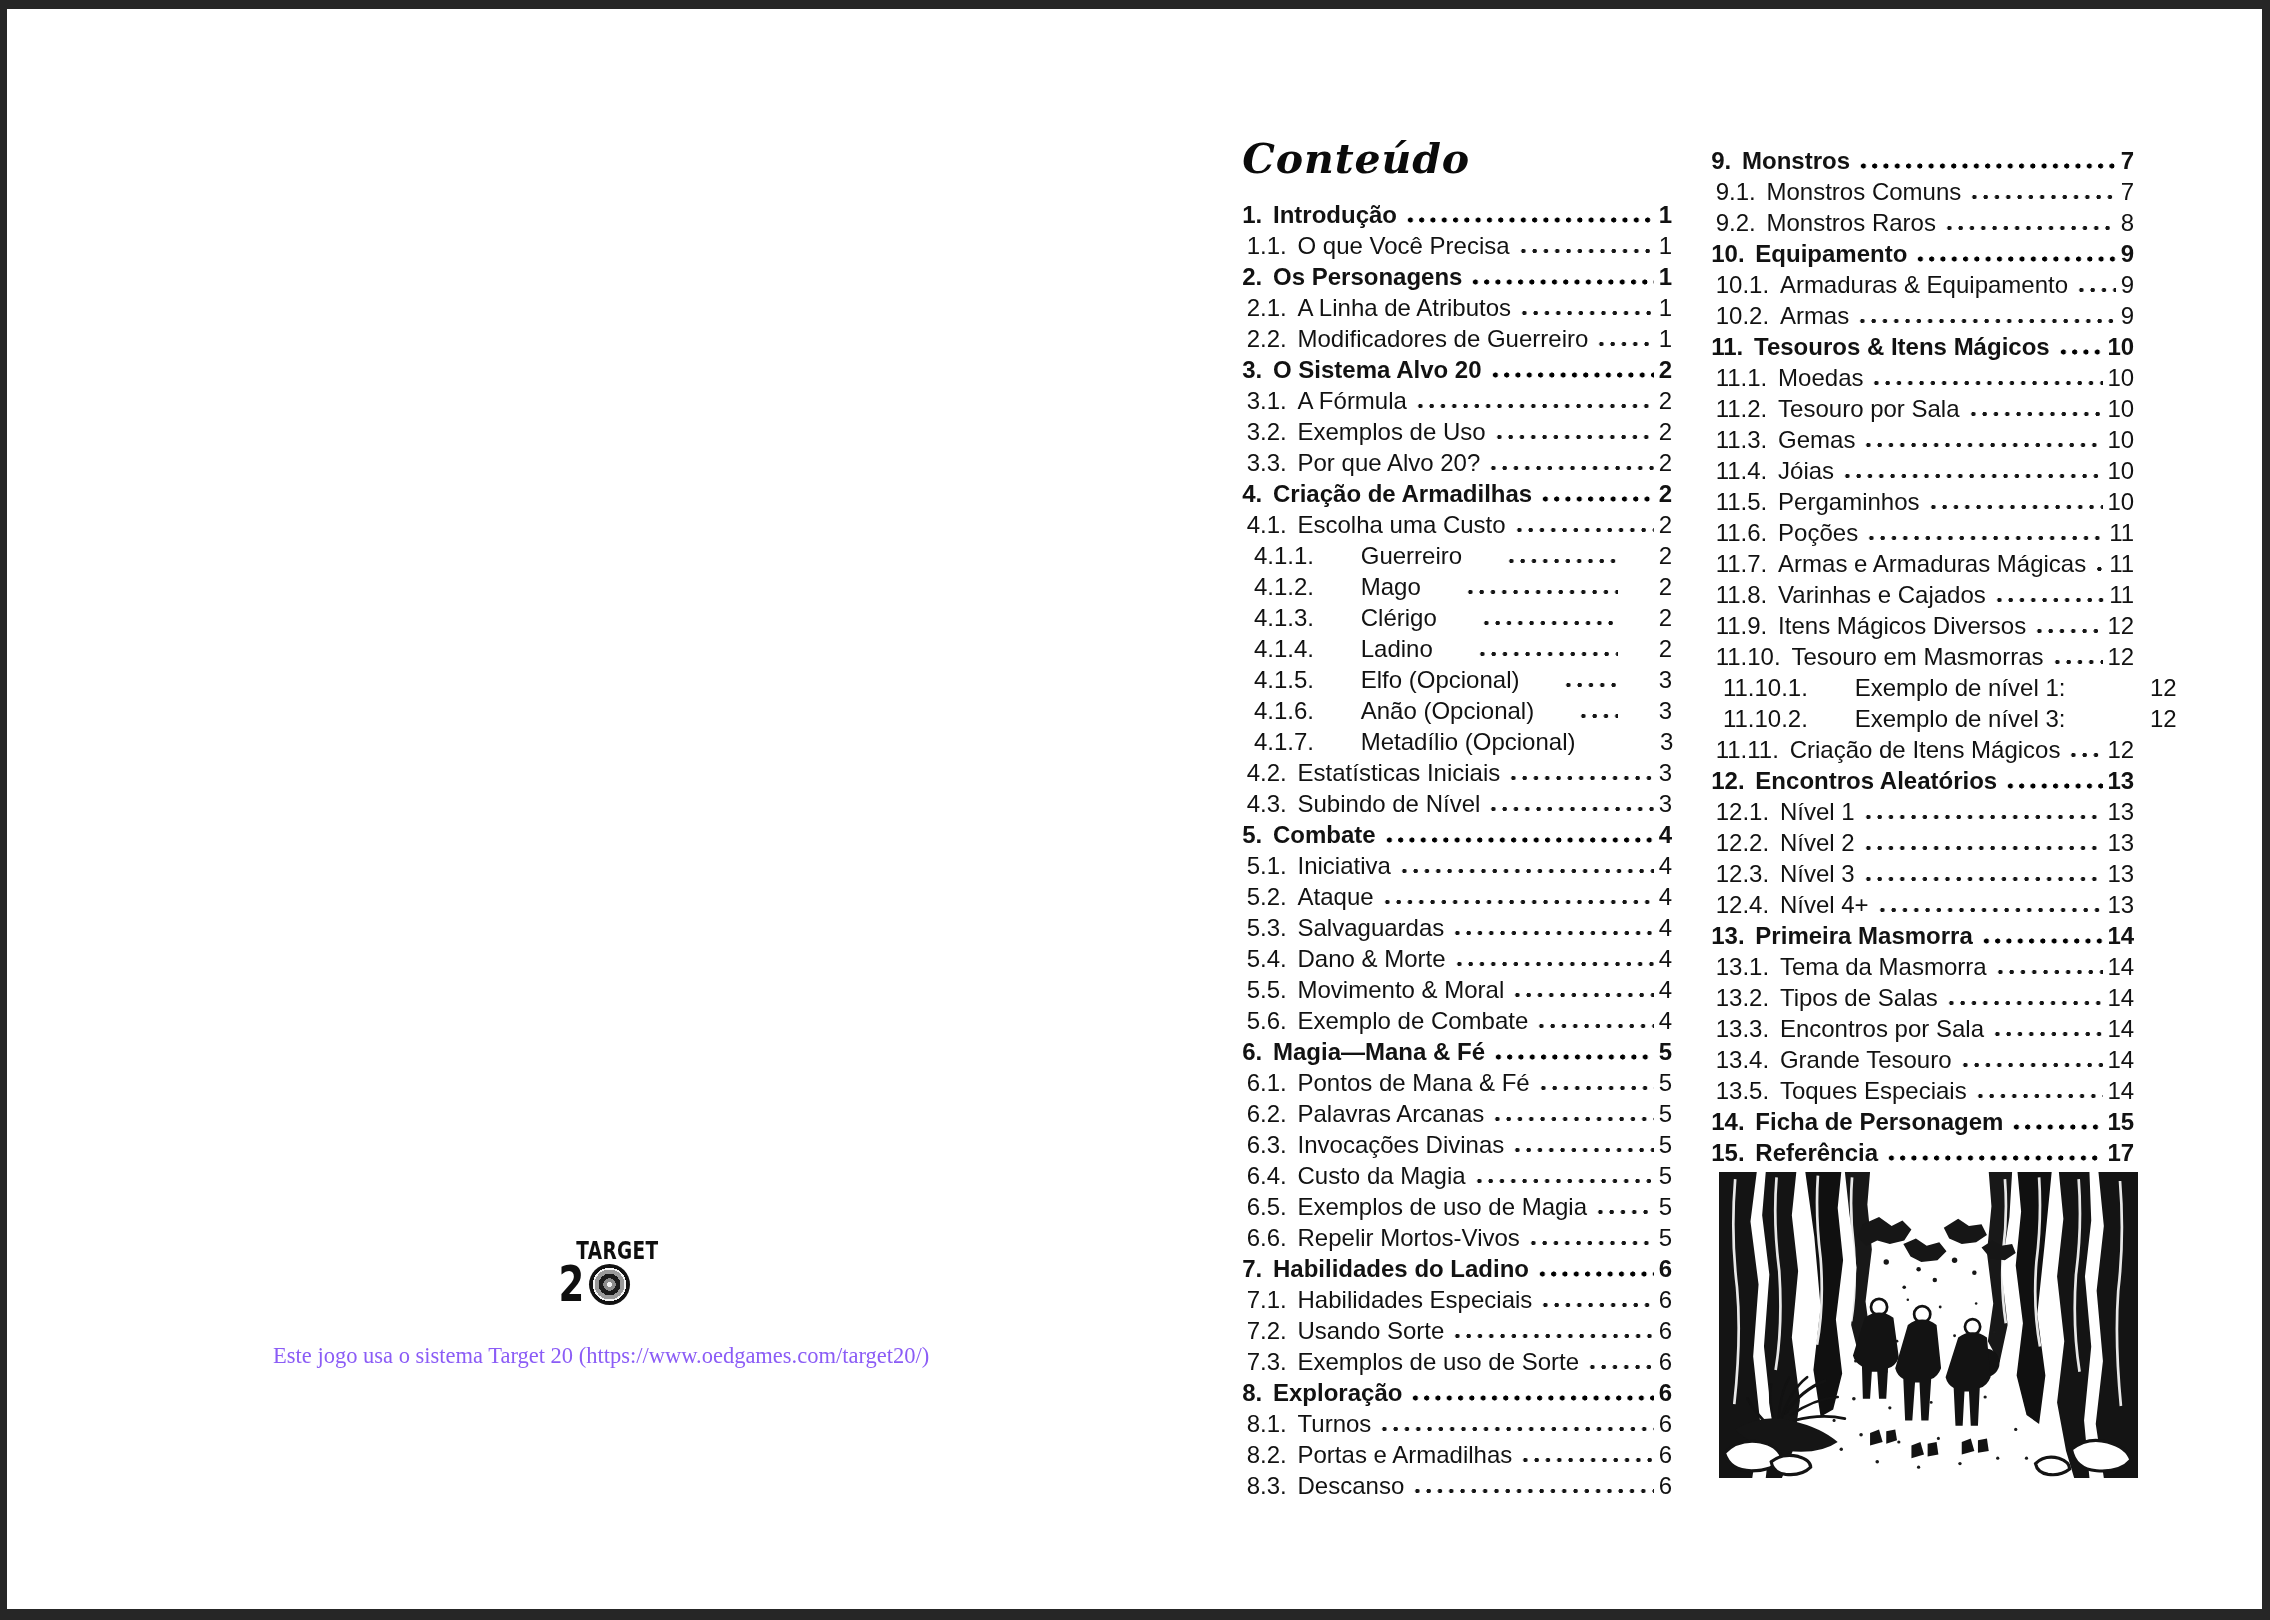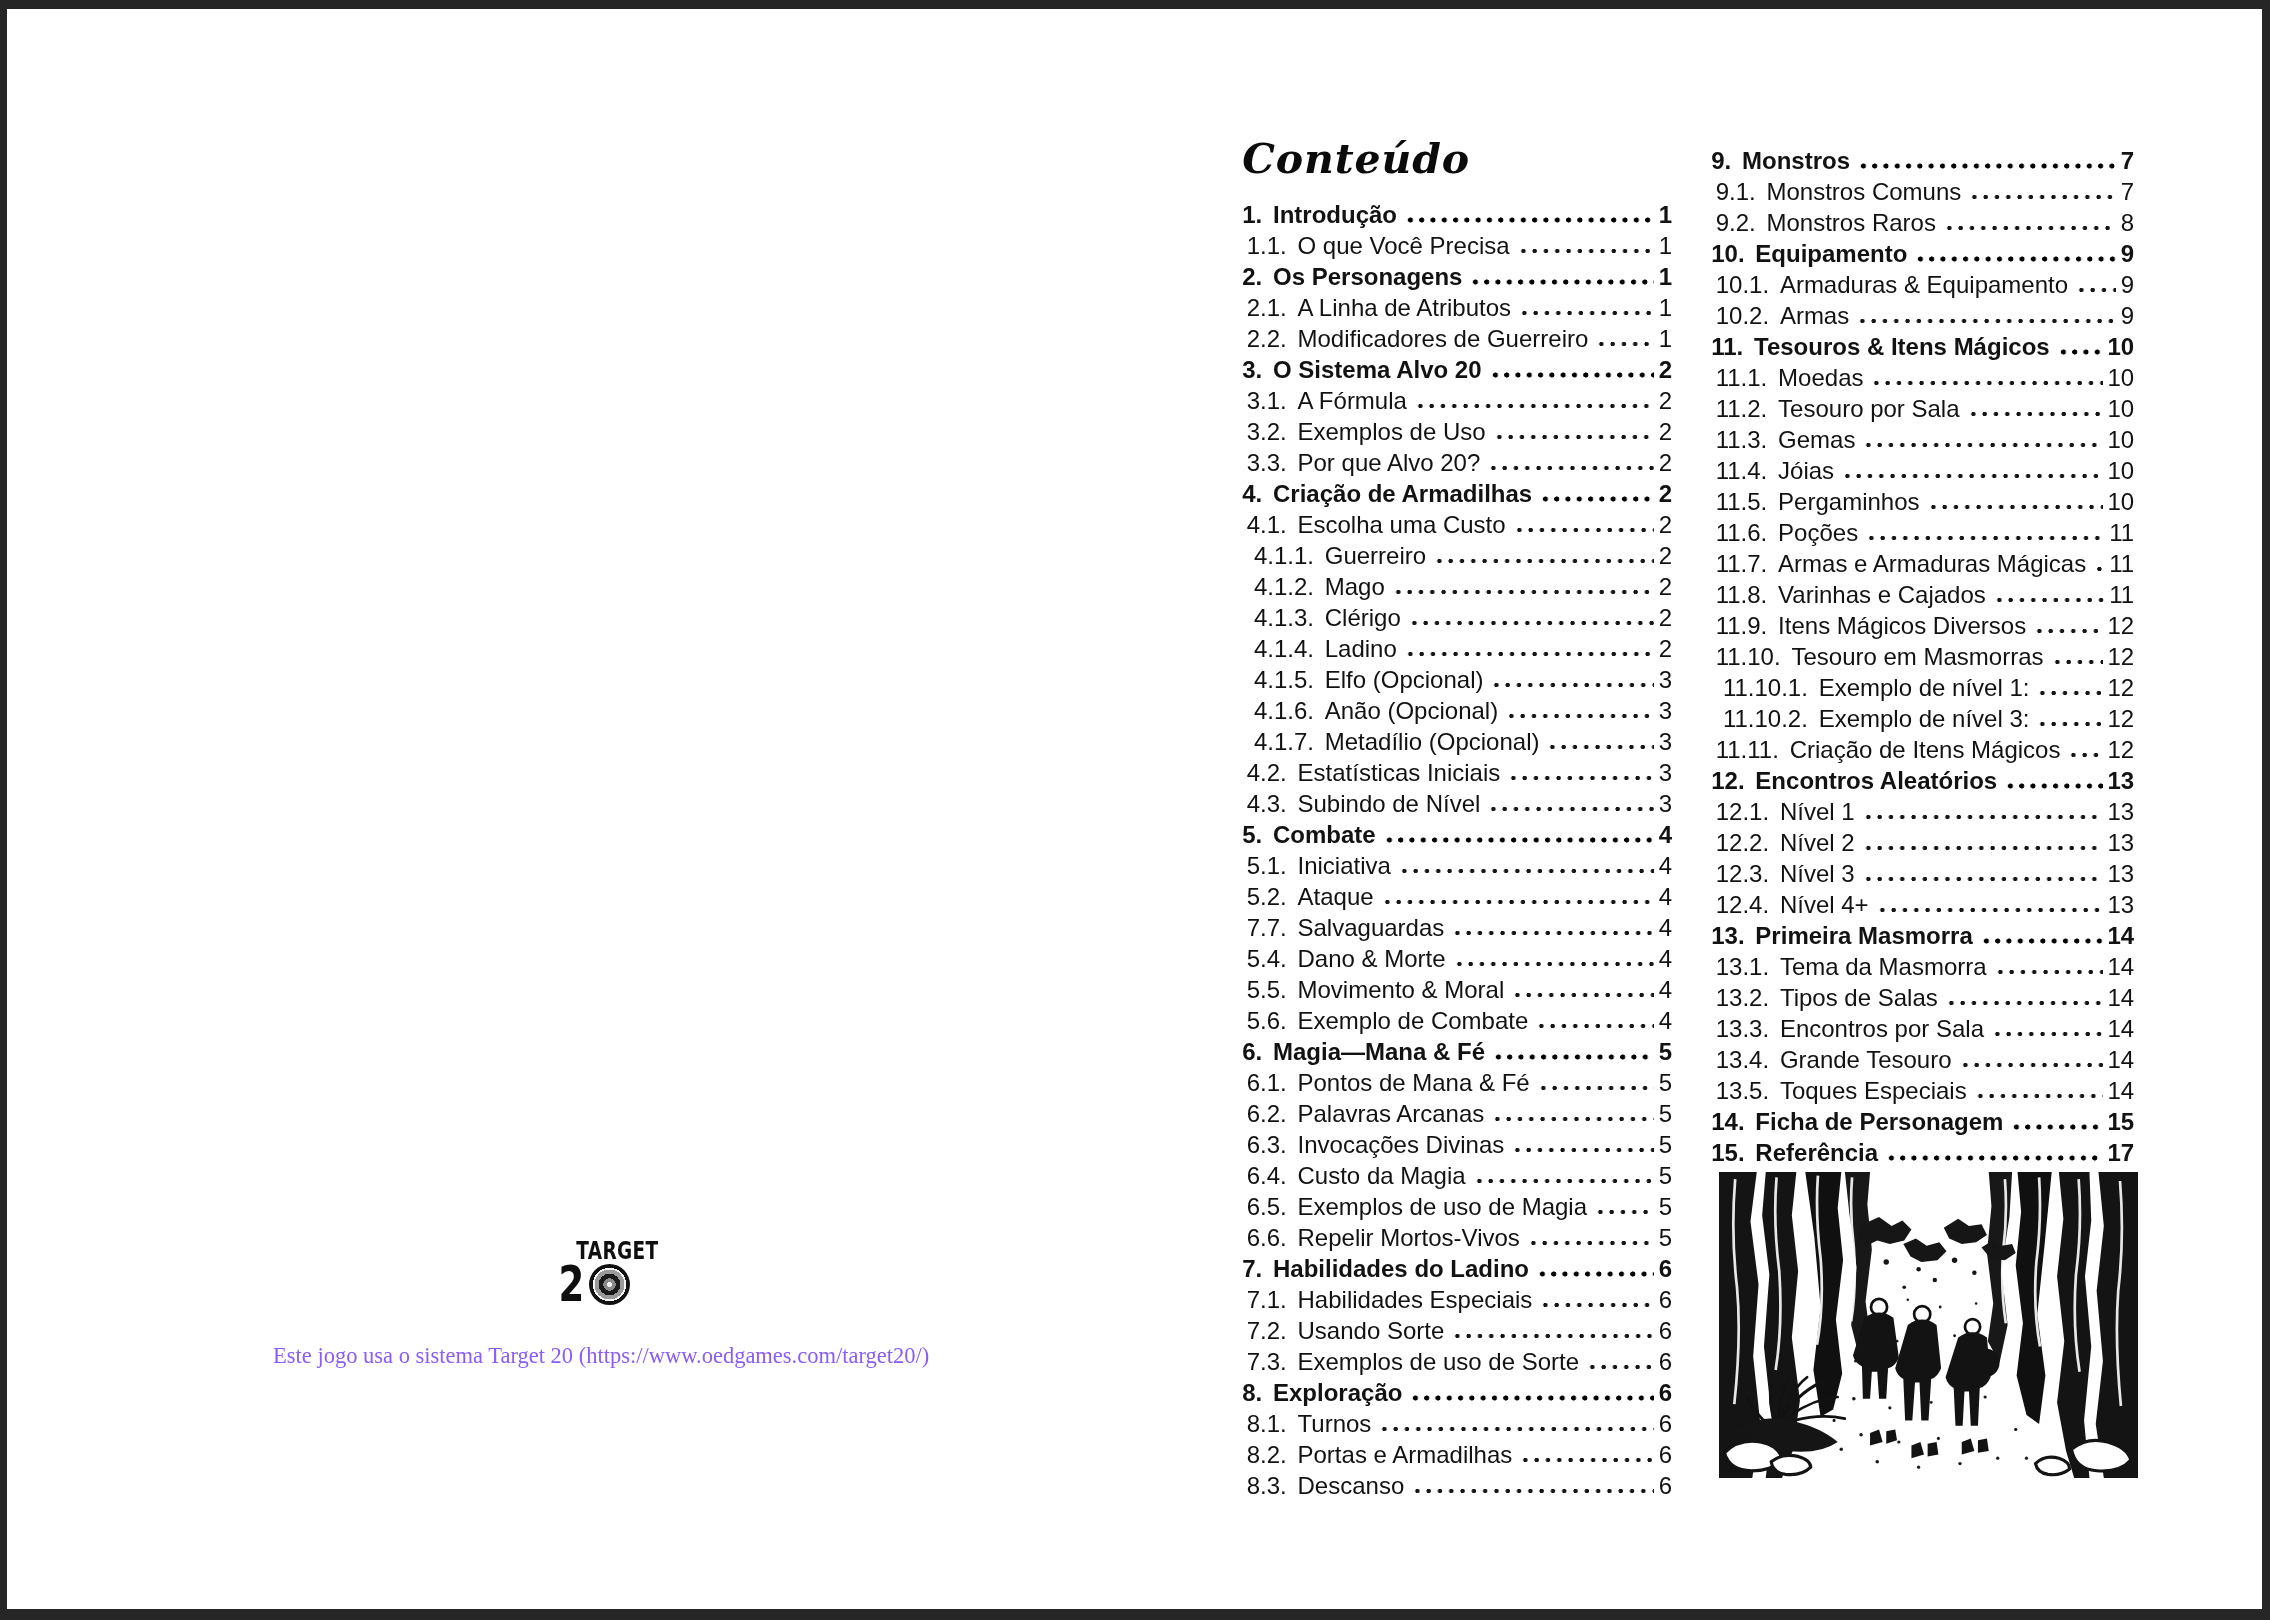--- a/index.html
+++ b/index.html
@@ -71,21 +71,21 @@
   }
   .toc-col-left{left:1235px;top:190px;width:430px;}
   .toc-col-right{left:1704px;top:136px;width:423px;}
   .toc-row{
     display:flex;align-items:baseline;
     height:31px;line-height:31px;
     white-space:nowrap;
   }
   .toc-row.bold{font-weight:700;}
   .toc-row.lvl2{padding-left:4.5px;}
-  .toc-row.lvl3{padding-left:11.7px;}
+  .toc-row.lvl3{padding-left:11.7px;gap:36px;}
   .toc-num{margin-right:10.8px;}
   .leader{
     flex:1;align-self:stretch;
     margin:0 4.5px 0 8px;
     background-image:radial-gradient(circle at 5.4px 21px,#151515 1.9px,transparent 2.5px);
     background-size:11.3px 31px;
     background-repeat:repeat-x;
   }
   .toc-row.bold .leader{
     background-image:radial-gradient(circle at 5.4px 21px,#000 2.3px,transparent 2.8px);
@@ -247,21 +247,21 @@
         <span class="leader"></span>
         <span class="toc-page">4</span>
       </div>
       <div class="toc-row lvl2">
         <span class="toc-num">5.2.</span>
         <span class="toc-title">Ataque</span>
         <span class="leader"></span>
         <span class="toc-page">4</span>
       </div>
       <div class="toc-row lvl2">
-        <span class="toc-num">7.7.</span>
+        <span class="toc-num">5.3.</span>
         <span class="toc-title">Salvaguardas</span>
         <span class="leader"></span>
         <span class="toc-page">4</span>
       </div>
       <div class="toc-row lvl2">
         <span class="toc-num">5.4.</span>
         <span class="toc-title">Dano &amp; Morte</span>
         <span class="leader"></span>
         <span class="toc-page">4</span>
       </div>

